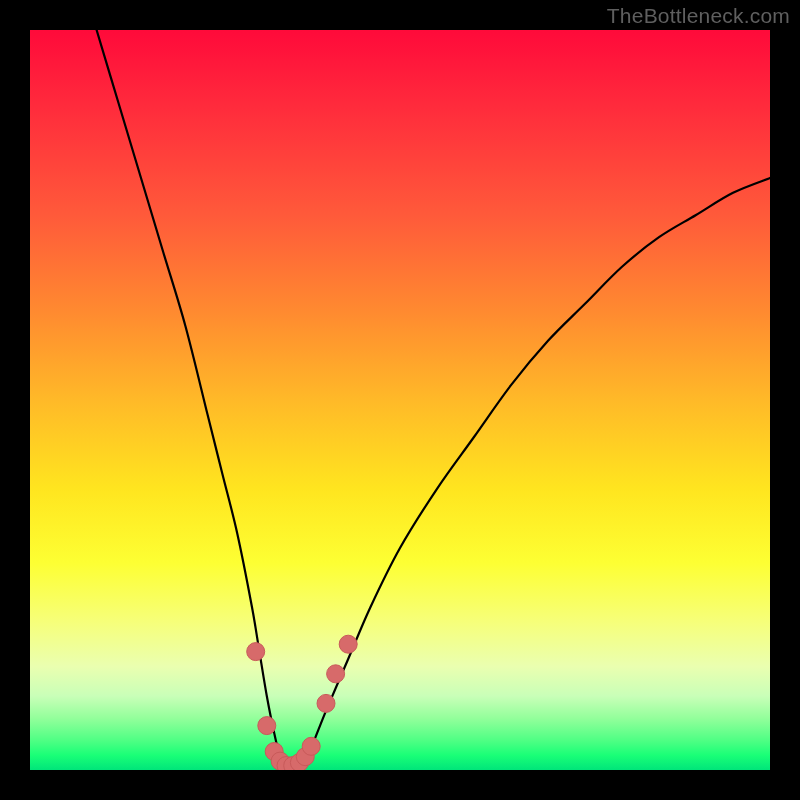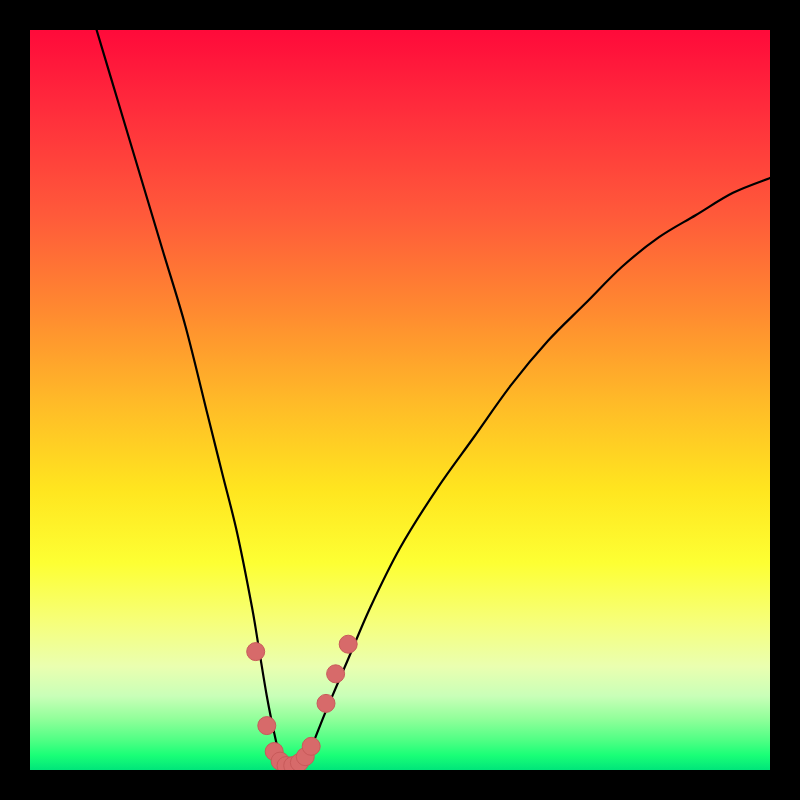--- a/index.html
+++ b/index.html
@@ -77,13 +77,14 @@
           <circle cx="262.70" cy="735.56" r="9" fill="#d76a6a" stroke="#c85a5a" stroke-width="1"></circle>
           <circle cx="269.36" cy="732.60" r="9" fill="#d76a6a" stroke="#c85a5a" stroke-width="1"></circle>
           <circle cx="275.28" cy="726.68" r="9" fill="#d76a6a" stroke="#c85a5a" stroke-width="1"></circle>
           <circle cx="281.20" cy="716.32" r="9" fill="#d76a6a" stroke="#c85a5a" stroke-width="1"></circle>
           <circle cx="296.00" cy="673.40" r="9" fill="#d76a6a" stroke="#c85a5a" stroke-width="1"></circle>
           <circle cx="305.62" cy="643.80" r="9" fill="#d76a6a" stroke="#c85a5a" stroke-width="1"></circle>
           <circle cx="318.20" cy="614.20" r="9" fill="#d76a6a" stroke="#c85a5a" stroke-width="1"></circle>
         </g>
     </svg>
   </div>
+  <div class="watermark">TheBottleneck.com</div>
 </div>
 
 </body></html>

